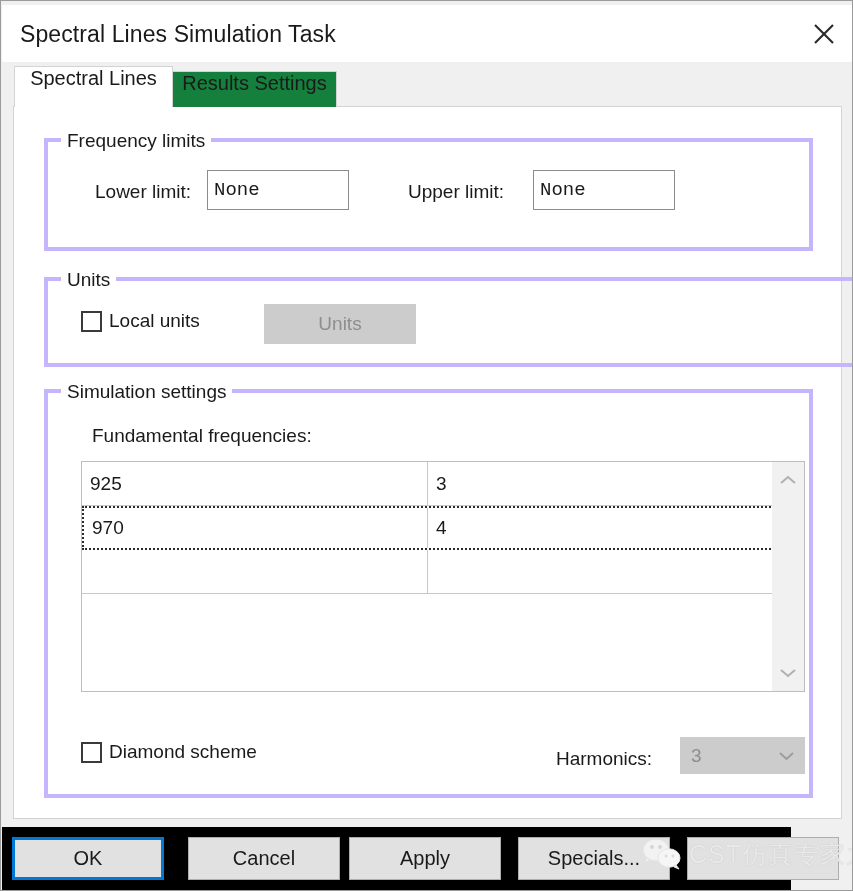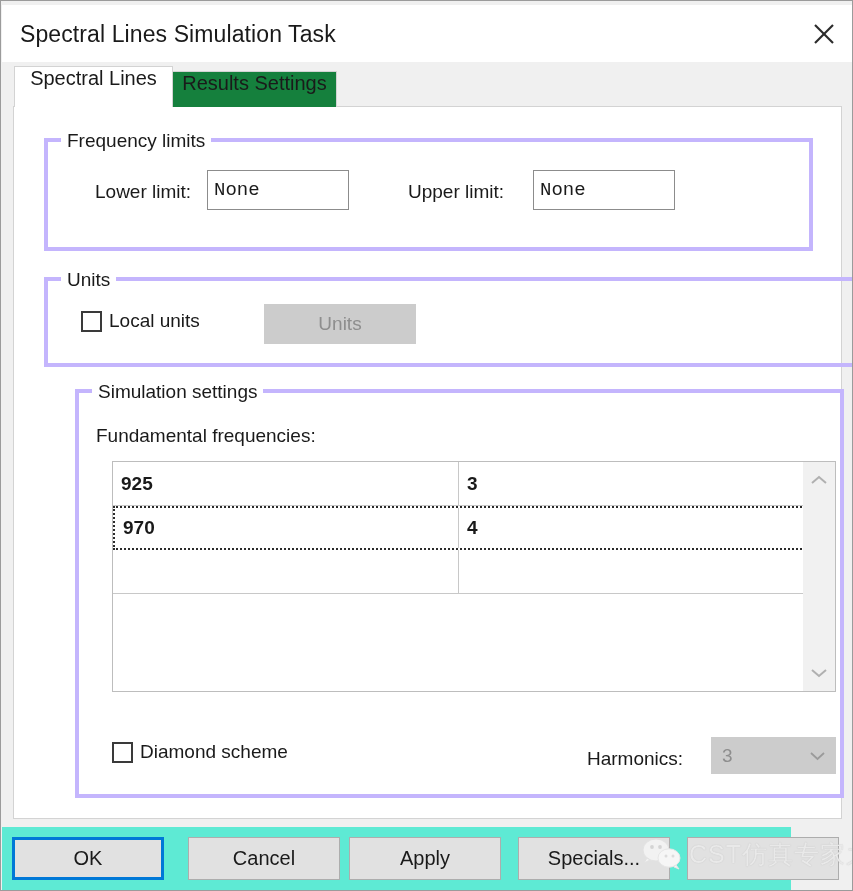--- a/index.html
+++ b/index.html
@@ -119,21 +119,21 @@
     top: -12px;
     left: 13px;
     padding: 0 6px;
     background: #ffffff;
     font-size: 19px;
     color: #1a1a1a;
     white-space: nowrap;
   }
   #group-freq   { left: 30px;  top: 31px;  width: 769px; height: 113px; }
   #group-units  { left: 30px;  top: 170px; width: 835px; height: 90px;  }
-  #group-sim    { left: 30px;  top: 282px; width: 769px; height: 409px; margin-left: 31px; }
+  #group-sim    { left: 30px;  top: 282px; width: 769px; height: 409px; }
 
   
   .label {
     position: absolute;
     font-size: 19px;
     color: #1a1a1a;
     white-space: nowrap;
   }
 
   
@@ -218,21 +218,20 @@
     border-right: 2px dotted #2b2b2b;
   }
   .tcell {
     font-size: 19px;
     color: #1a1a1a;
     padding: 0 8px;
     display: flex;
     align-items: center;
     box-sizing: border-box;
     white-space: nowrap;
-    font-weight: bold;
   }
   .tcell-1 { width: 346px; border-right: 1px solid #c8c8c8; }
   .tcell-2 { width: 346px; }
   .trow.empty .tcell { color: transparent; }
 
   
   .scrollbar {
     position: absolute;
     right: 0;
     top: 0;
@@ -278,21 +277,21 @@
     justify-content: center;
   }
 
   
   .footer {
     position: absolute;
     left: 1px;
     top: 826px;
     width: 789px;
     height: 64px;
-    background: #5eead4;
+    background: #000000;
   }
   .fbtn {
     position: absolute;
     top: 10px;
     height: 43px;
     box-sizing: border-box;
     background: #e1e1e1;
     border: 1px solid #adadad;
     font-family: "Liberation Sans", sans-serif;
     font-size: 20px;
@@ -372,21 +371,21 @@
       </div>
 
       <div class="btn-disabled" style="left:216px; top:23px; width:152px; height:40px;">
         <span>Units</span>
       </div>
     </div>
 
     <div class="group" id="group-sim">
       <div class="group-title">Simulation settings</div>
 
-      <div class="label" style="left:17px; top:32px;">Fundamental frequencies:</div>
+      <div class="label" style="left:44px; top:32px;">Fundamental frequencies:</div>
 
       <div class="table-wrap" style="left:33px; top:68px; width:724px; height:231px;">
         <div class="table-inner">
 
           <div class="trow" style="top:0px;">
             <span class="tcell tcell-1">925</span>
             <span class="tcell tcell-2">3</span>
           </div>
 
           <div class="trow selected" style="top:44px;">

